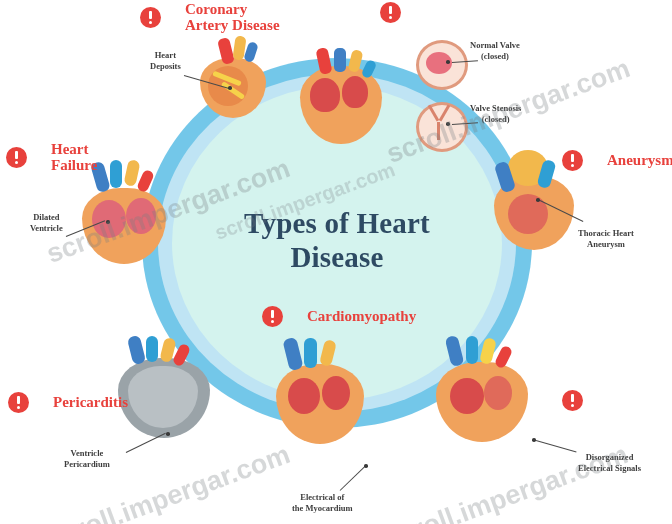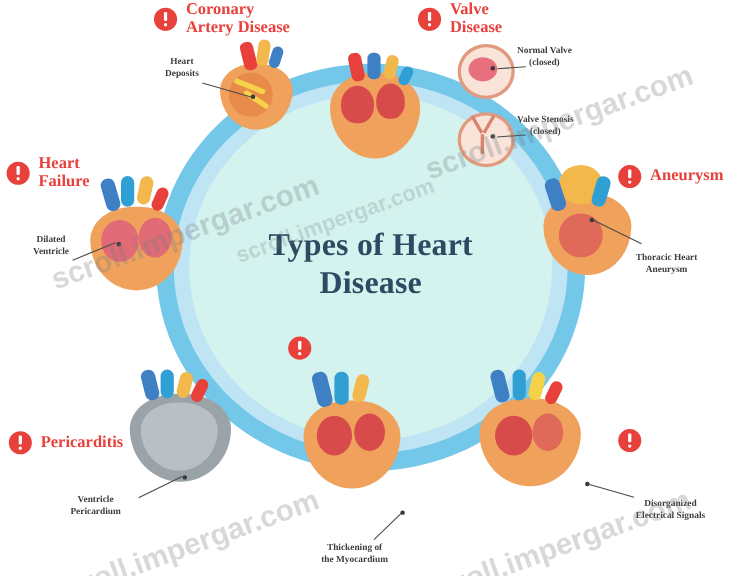--- a/index.html
+++ b/index.html
@@ -92,21 +92,21 @@
     height: 3.2px;
     background: #ffffff;
     border-radius: 50%;
   }
 
   
   .callout {
     position: absolute;
     display: flex;
     align-items: center;
-    gap: 8px;
+    gap: 24px;
   }
   .callout .txt {
     font-family: "Liberation Serif", serif;
     font-weight: bold;
     font-size: 15px;
     line-height: 1.05;
     color: #e8413c;
     white-space: pre-line;
   }
   .callout.rtl { flex-direction: row-reverse; }
@@ -238,22 +238,20 @@
     <span class="txt">Coronary
 Artery Disease</span>
   </div>
   <div class="sub" style="left:150px;top:50px;text-align:center;">Heart
 Deposits</div>
   <div class="leader" style="left:184px;top:75px;width:46px;transform:rotate(16deg);"></div>
   <div class="dot" style="left:228px;top:86px;"></div>
 
   <div class="callout" style="left:380px;top:2px;">
     <span class="warn"></span>
-    <span class="txt">Valve
-Disease</span>
   </div>
   <div class="sub" style="left:470px;top:40px;text-align:center;">Normal Valve
 (closed)</div>
   <div class="leader" style="left:452px;top:62px;width:26px;transform:rotate(-4deg);"></div>
   <div class="dot" style="left:446px;top:60px;"></div>
 
   <div class="sub" style="left:470px;top:103px;text-align:center;">Valve Stenosis
 (closed)</div>
   <div class="leader" style="left:452px;top:124px;width:26px;transform:rotate(-4deg);"></div>
   <div class="dot" style="left:446px;top:122px;"></div>
@@ -281,22 +279,23 @@
     <span class="warn"></span>
     <span class="txt">Pericarditis</span>
   </div>
   <div class="sub" style="left:64px;top:448px;text-align:center;">Ventricle
 Pericardium</div>
   <div class="leader" style="left:126px;top:452px;width:44px;transform:rotate(-26deg);"></div>
   <div class="dot" style="left:166px;top:432px;"></div>
 
   <div class="callout" style="left:262px;top:306px;">
     <span class="warn"></span>
-  </div>
-  <div class="sub" style="left:292px;top:492px;text-align:center;">Thickening of
+    <span class="txt">Cardiomyopathy</span>
+  </div>
+  <div class="sub" style="left:292px;top:492px;text-align:center;">Electrical of
 the Myocardium</div>
   <div class="leader" style="left:340px;top:490px;width:34px;transform:rotate(-44deg);"></div>
   <div class="dot" style="left:364px;top:464px;"></div>
 
   <div class="callout rtl" style="left:562px;top:390px;">
     <span class="warn"></span>
   </div>
   <div class="sub" style="left:578px;top:452px;text-align:center;">Disorganized
 Electrical Signals</div>
   <div class="leader" style="left:536px;top:440px;width:42px;transform:rotate(16deg);"></div>

